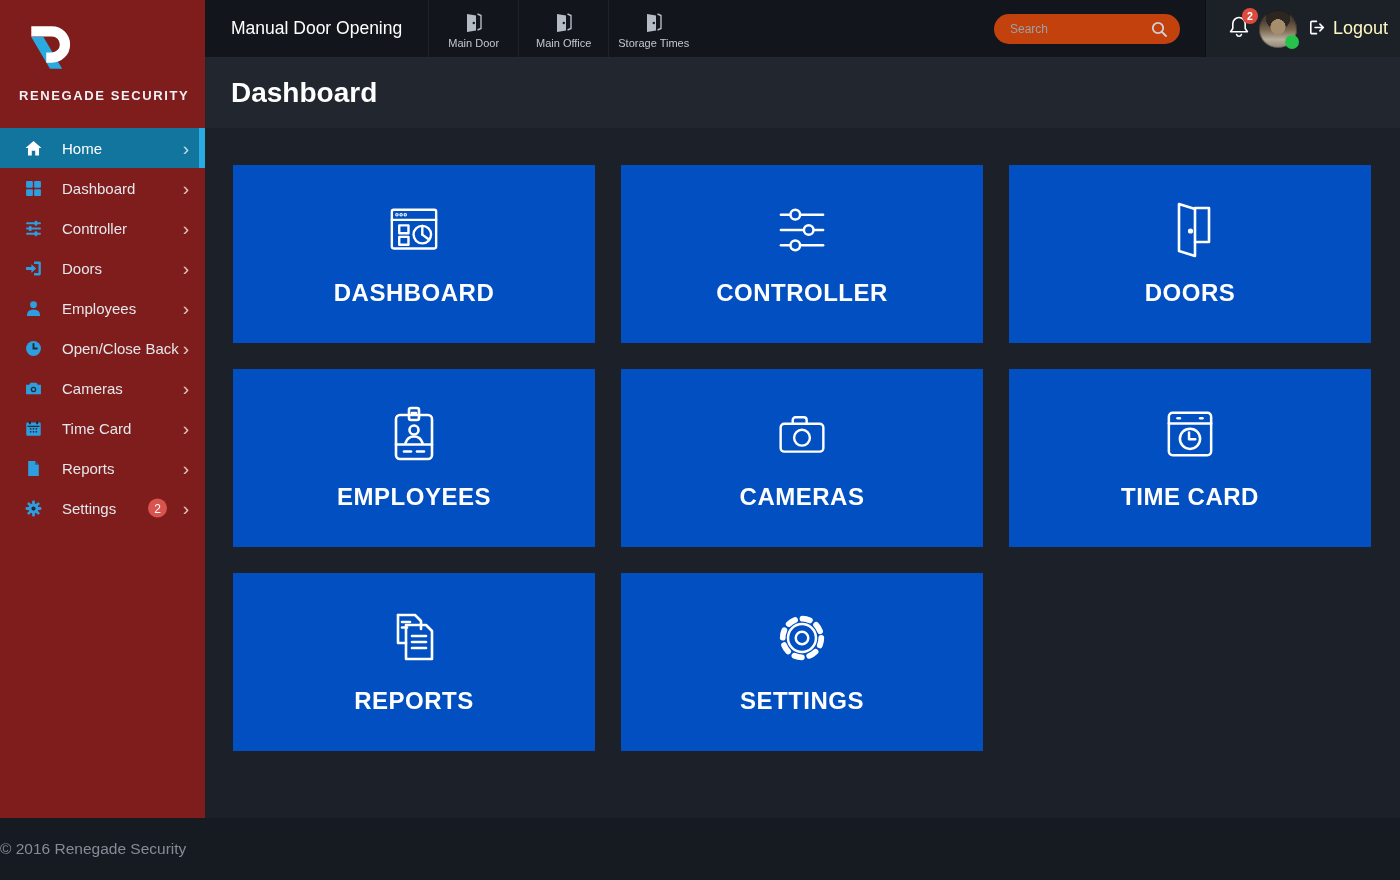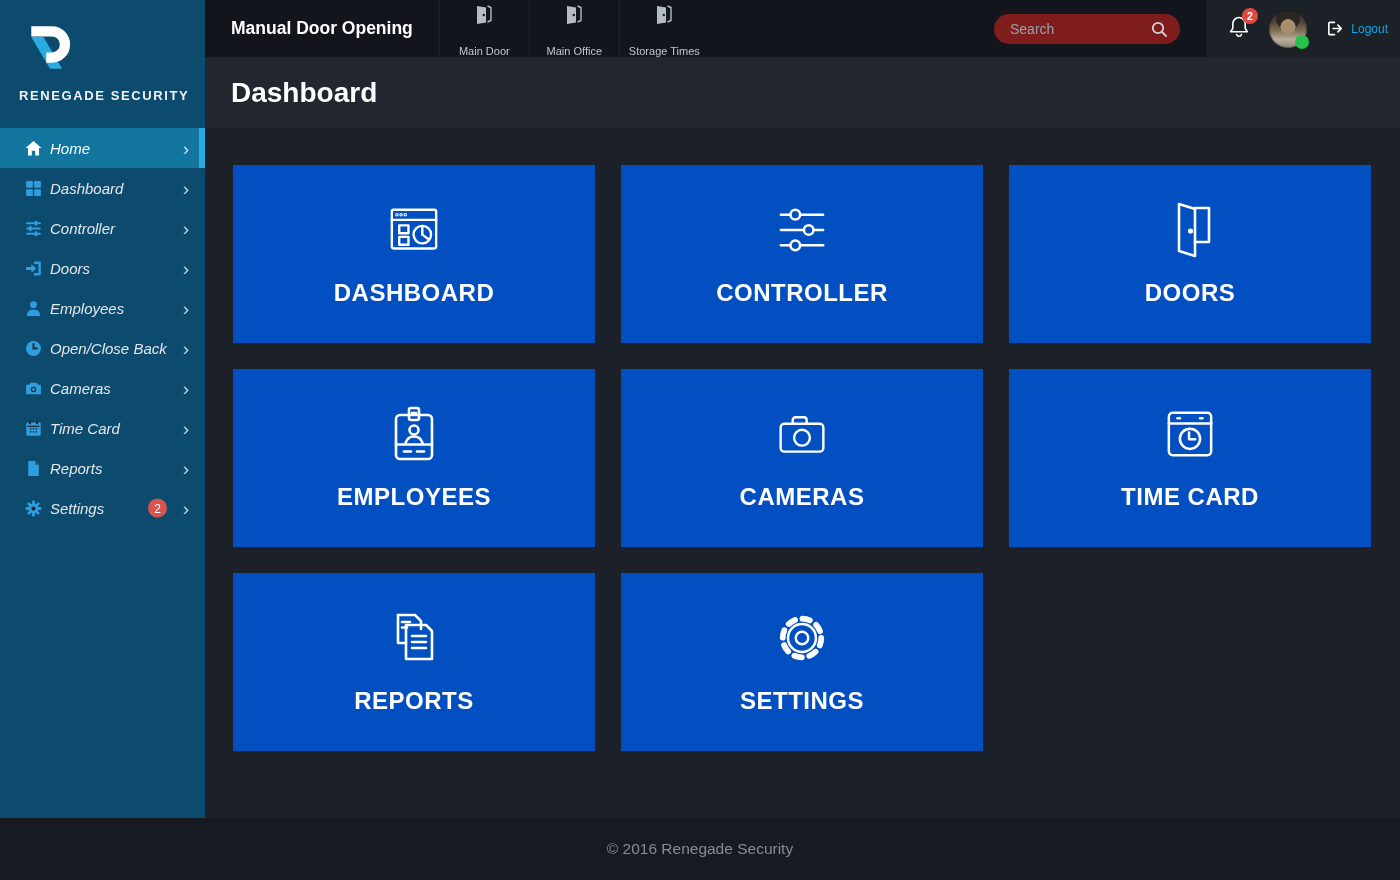--- a/index.html
+++ b/index.html
@@ -1,71 +1,71 @@
 <!DOCTYPE html>
 <html><head>
 <meta charset="utf-8">
 <style>
   * { margin:0; padding:0; box-sizing:border-box; }
   html,body { width:1400px; height:880px; background:#1C2129; font-family:"Liberation Sans", sans-serif; overflow:hidden; }
   .app { position:relative; width:1400px; height:880px; }
 
   
-  .sidebar { position:absolute; left:0; top:0; width:205px; bottom:62px; background:#0c4a6e; z-index:3; }
+  .sidebar { position:absolute; left:0; top:0; width:205px; bottom:62px; background:#7f1d1d; z-index:3; }
   .logo-area { height:128px; padding:22px 0 0 19px; }
   .logo-mark { display:block; }
   .brand-name { margin-top:8px; color:#F0F2F5; font-size:13px; font-weight:bold; letter-spacing:1.6px; white-space:nowrap; }
   .nav { }
   .side-item { position:relative; height:40px; display:flex; align-items:center; color:#E4E7EB; font-size:15px; cursor:pointer; }
   .side-item .s-icon { width:17px; height:17px; margin-left:25px; color:#2D9EE0; flex:0 0 17px; display:flex; align-items:center; }
   .side-item .s-icon svg { width:17px; height:17px; }
-  .side-item .s-label { margin-left:8px;font-style:italic; }
+  .side-item .s-label { margin-left:20px; }
   .side-item .chev { position:absolute; right:16px; top:50%; transform:translateY(-50%); color:rgba(255,255,255,.75); font-size:19px; line-height:1; font-weight:400; }
   .side-item.active { background:#12759E; color:#FFFFFF; }
   .side-item.active .s-icon { color:#FFFFFF; }
   .side-item.active::after { content:""; position:absolute; right:0; top:0; bottom:0; width:6px; background:#29ABE2; }
   .side-badge { position:absolute; right:38px; top:50%; transform:translateY(-50%); min-width:19px; height:19px; border-radius:50%; background:#D9534F; color:#fff; font-size:12px; display:flex; align-items:center; justify-content:center; }
 
   
   .topbar { position:absolute; left:205px; top:0; right:0; height:57px; background:#12161C; display:flex; align-items:stretch; z-index:2; }
-  .topbar-title { display:flex; align-items:center; padding:0 26px; font-size:17.5px; font-weight:bold; color:#FFFFFF; white-space:nowrap; }
-  .door-btn { width:90px; border-left:1px solid rgba(255,255,255,.055); display:flex; flex-direction:column; align-items:center; justify-content:space-between; gap:3px; cursor:pointer; padding-top:2px; }
+  .topbar-title { display:flex; align-items:center; padding:0 26px; font-size:17.5px; font-weight:normal; color:#FFFFFF; white-space:nowrap; }
+  .door-btn { width:90px; border-left:1px solid rgba(255,255,255,.055); display:flex; flex-direction:column; align-items:center; justify-content:center; gap:3px; cursor:pointer; padding-top:2px; }
   .door-btn:last-of-type { border-right:1px solid rgba(255,255,255,.055); }
   .door-btn .d-label { font-size:11px; color:#C2C7CE; white-space:nowrap; }
   .topbar-spacer { flex:1; }
   .search-wrap { align-self:center; position:relative; width:186px; height:30px; margin-right:25px; }
-  .search-input { width:100%; height:100%; border:none; outline:none; border-radius:15px; background:#7f1d1d; color:#DFE3E8; font-size:14px; padding:0 36px 0 16px; font-family:"Liberation Sans", sans-serif; }
+  .search-input { width:100%; height:100%; border:none; outline:none; border-radius:15px; background:#c2410c; color:#DFE3E8; font-size:12px; padding:0 36px 0 16px; font-family:"Liberation Sans", sans-serif; }
   .search-input::placeholder { color:#9AA1AA; }
   .search-icon { position:absolute; right:12px; top:6px; cursor:pointer; }
   .topbar-right { width:195px; background:#1C2127; border-left:1px solid #0C0F14; display:flex; align-items:center; padding:0 12px 0 22px; justify-content:space-between; }
   .bell-wrap { position:relative; cursor:pointer; }
   .notif-badge { position:absolute; top:-7px; right:-8px; min-width:16px; height:16px; border-radius:50%; background:#DC4B3E; color:#fff; font-size:10.5px; font-weight:bold; display:flex; align-items:center; justify-content:center; }
   .avatar { position:relative; width:38px; height:38px; border-radius:50%; cursor:pointer;
             background:
               radial-gradient(circle at 50% 44%, #A58D6E 0 26%, rgba(0,0,0,0) 27%),
               radial-gradient(circle at 50% 20%, #2C2620 0 34%, rgba(0,0,0,0) 35%),
               linear-gradient(180deg, #4A4036 0 28%, #7A6750 52%, #B9AE9D 78%, #8E8678 100%);
             box-shadow: inset 0 0 0 1px rgba(0,0,0,.35); }
   .status-dot { position:absolute; right:-2px; bottom:-1px; width:14px; height:14px; border-radius:50%; background:#27C24C; }
-  .logout { display:flex; align-items:center; gap:7px; color:#0ea5e9; font-size:12px; cursor:pointer; white-space:nowrap; }
+  .logout { display:flex; align-items:flex-start; gap:7px; color:#fef9c3; font-size:18px; cursor:pointer; white-space:nowrap; }
 
   
   .page-header { position:absolute; left:205px; top:57px; right:0; height:71px; background:#21262F; display:flex; align-items:center; padding-left:26px; z-index:1; }
   .page-title { color:#FFFFFF; font-size:28px; font-weight:bold; }
 
   
   .content { position:absolute; left:205px; top:128px; right:0; bottom:62px; background:#1C2129; padding:37px 29px 0 28px; }
   .tile-grid { display:grid; grid-template-columns:repeat(3, 362px); grid-auto-rows:178px; gap:26px; }
   .tile { background:#014FC1; display:flex; flex-direction:column; align-items:center; justify-content:center; cursor:pointer; }
   .tile .t-icon { height:58px; display:flex; align-items:center; justify-content:center; margin-bottom:20px; }
   .tile .t-label { color:#FFFFFF; font-size:24px; font-weight:bold; letter-spacing:.5px; }
   .tile svg { stroke:#FFFFFF; fill:none; stroke-width:2.6; stroke-linecap:round; stroke-linejoin:round; }
 
   
-  .footer { position:absolute; left:0; right:0; bottom:0; height:62px; background:#161A21; display:flex; align-items:center; justify-content:center; color:#858C96; font-size:15.5px; }
+  .footer { position:absolute; left:0; right:0; bottom:0; height:62px; background:#161A21; display:flex; align-items:center; color:#858C96; font-size:15.5px; }
 </style>
 </head>
 <body>
 
 <div class="app">
 
   <aside class="sidebar">
     <div class="logo-area">
       <svg class="logo-mark" width="62" height="58" viewBox="0 0 64 62">
         <polygon points="12,16 25,16 45,50 32,50" fill="#29ABE2"></polygon>

